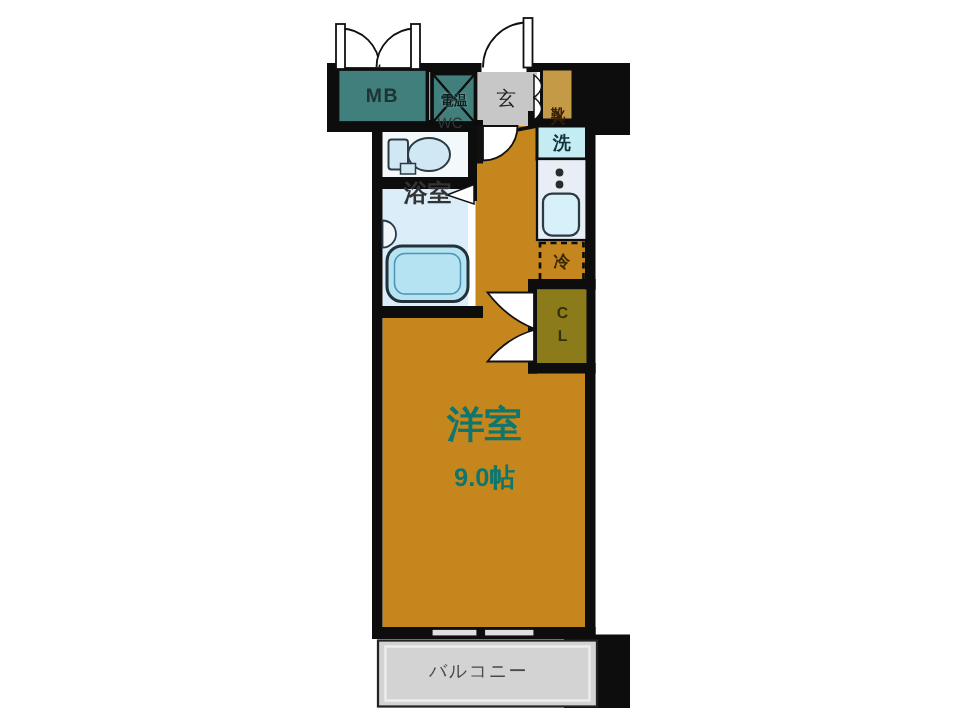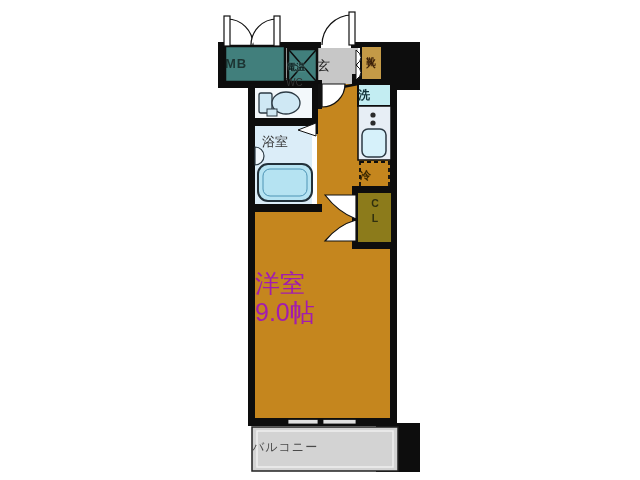--- a/index.html
+++ b/index.html
@@ -1,31 +1,31 @@
 <!DOCTYPE html>
 <html><head>
 <meta charset="utf-8">
 <style>
   html,body{margin:0;padding:0;background:#fff;}
   #stage{position:relative;width:640px;height:480px;background:#ffffff;overflow:hidden;
          font-family:"Liberation Sans","DejaVu Sans",sans-serif;}
   #plan-svg{position:absolute;left:0;top:0;}
-  .lbl{position:absolute;color:#222;pointer-events:none;}
+  .lbl{position:absolute;color:#222;text-align:center;pointer-events:none;}
   .lbl-mb{left:225px;top:46px;width:60px;height:36px;line-height:36px;font-size:13px;font-weight:600;color:#1c3432;letter-spacing:1px;}
   .lbl-wh{left:287px;top:51px;width:31px;height:33px;line-height:33px;font-size:9px;font-weight:700;color:#0b1f1e;text-shadow:0 0 2px #7fb5b1;}
   .lbl-gen{left:317px;top:48px;width:41px;height:36px;line-height:36px;font-size:13px;color:#222;}
   .lbl-shoe{left:362px;top:49px;width:19px;height:31px;font-size:9.5px;font-weight:700;color:#3a1f08;writing-mode:vertical-rl;text-orientation:upright;letter-spacing:1px;line-height:19px;}
   .lbl-wc{left:286px;top:76px;width:28px;height:14px;line-height:14px;font-size:10px;color:#333;}
-  .lbl-bath{left:262px;top:134px;width:46px;height:16px;line-height:16px;font-size:13px;color:#333;}
+  .lbl-bath{left:262px;top:122px;width:46px;height:16px;line-height:16px;font-size:16px;color:#333;font-weight:bold;}
   .lbl-wash{left:358px;top:84px;width:33px;height:22px;line-height:22px;font-size:12px;font-weight:600;color:#12333a;}
   .lbl-fridge{left:360px;top:162px;width:29px;height:26px;line-height:26px;font-size:11px;font-weight:600;color:#3a2800;}
   .lbl-cl{left:359px;top:197px;width:31px;height:42px;font-size:10.5px;font-weight:700;color:#30300f;writing-mode:vertical-rl;text-orientation:upright;letter-spacing:3px;line-height:31px;}
-  .lbl-room{left:255px;top:268px;width:136px;color:#a21caf;font-weight:400;}
+  .lbl-room{left:255px;top:268px;width:136px;color:#0f766e;font-weight:700;}
   .lbl-room .l1{font-size:25px;line-height:1.2;}
-  .lbl-room .l2{font-size:25px;line-height:1.15;}
+  .lbl-room .l2{font-size:17px;line-height:1.15;margin-top:11px;}
   .lbl-balc{left:252px;top:438px;width:134px;height:18px;line-height:18px;font-size:12px;color:#4a4a4a;letter-spacing:1px;}
 </style>
 </head>
 <body>
 
 <div id="stage">
   <svg id="plan-svg" width="640" height="480" viewBox="0 0 640 480">
 
     <polygon points="317,48 358,48 358,84 317,92" fill="#c7c7c7"></polygon>
     <rect x="317" y="84" width="44" height="130" fill="#c5861e"></rect>

